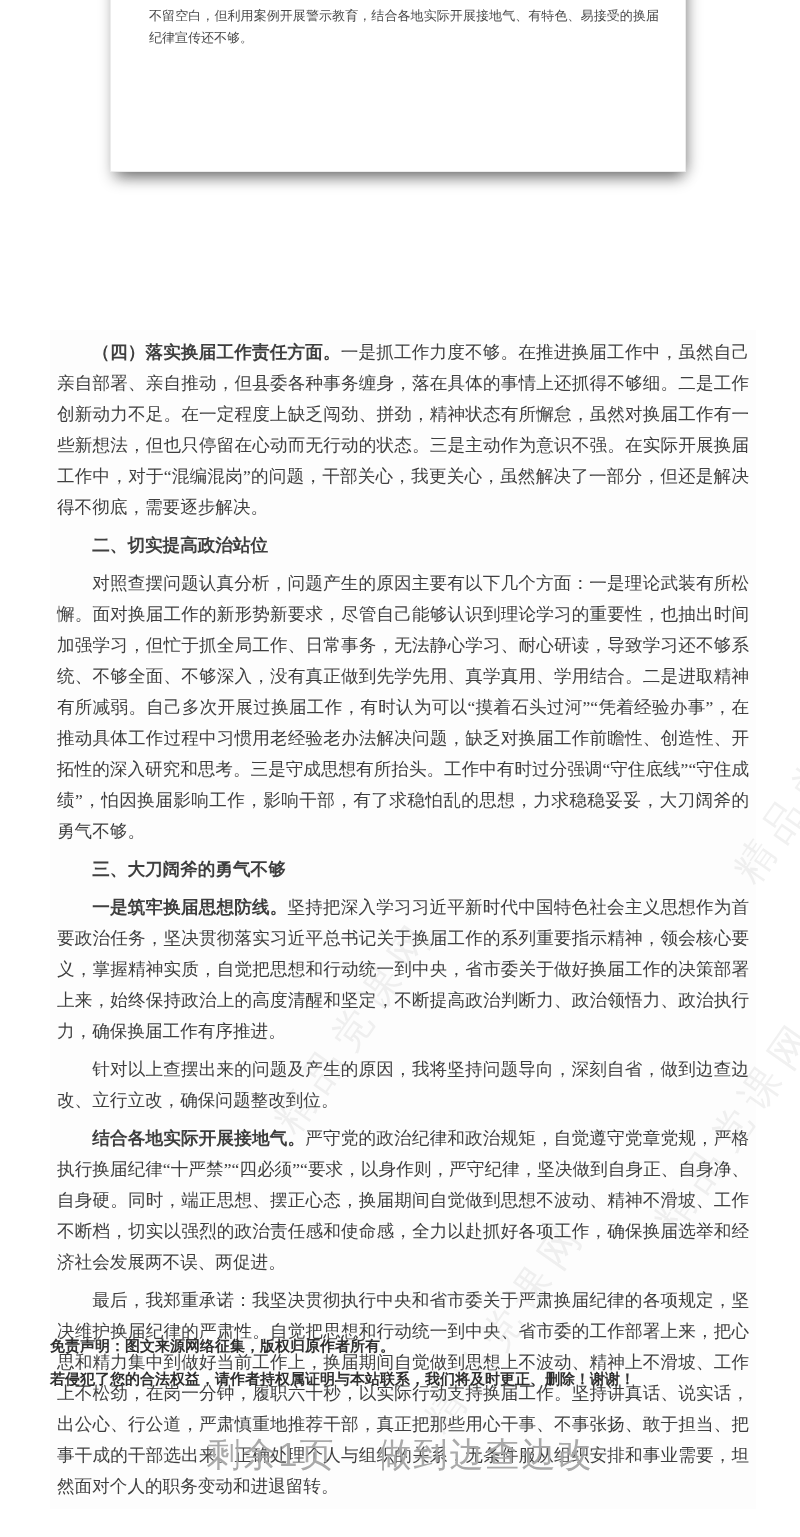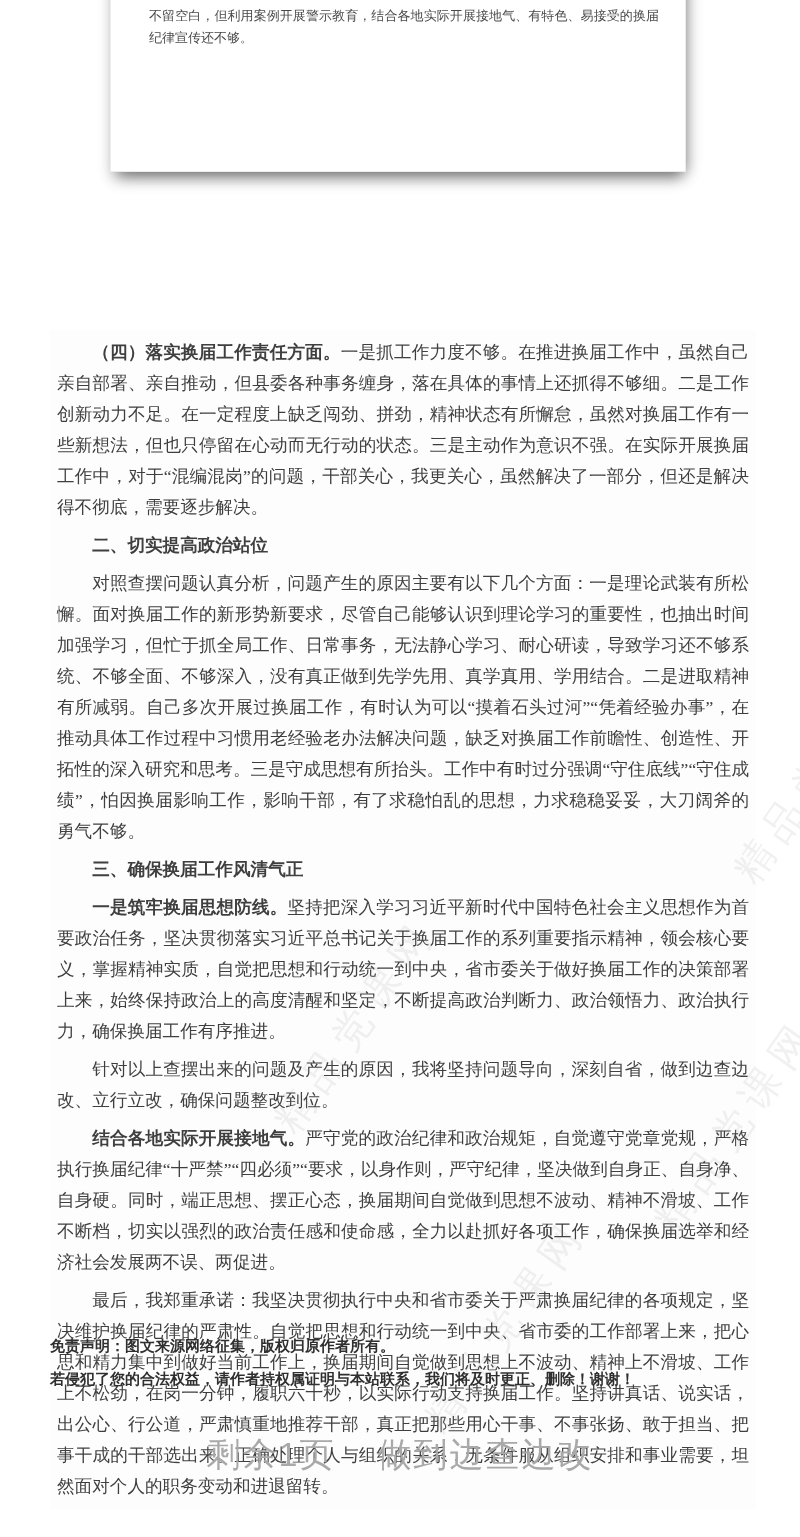--- a/index.html
+++ b/index.html
@@ -107,21 +107,21 @@
 
   <div class="doc-body">
     <span class="watermark wm1">精品党课网</span>
     <span class="watermark wm2">精品党课网</span>
     <span class="watermark wm3">精品党课网</span>
     <span class="watermark wm4">精品党课网</span>
 
   <p class="doc-para"><b>（四）落实换届工作责任方面。</b>一是抓工作力度不够。在推进换届工作中，虽然自己亲自部署、亲自推动，但县委各种事务缠身，落在具体的事情上还抓得不够细。二是工作创新动力不足。在一定程度上缺乏闯劲、拼劲，精神状态有所懈怠，虽然对换届工作有一些新想法，但也只停留在心动而无行动的状态。三是主动作为意识不强。在实际开展换届工作中，对于“混编混岗”的问题，干部关心，我更关心，虽然解决了一部分，但还是解决得不彻底，需要逐步解决。</p>
       <p class="doc-heading"><b>二、切实提高政治站位</b></p>
       <p class="doc-para">对照查摆问题认真分析，问题产生的原因主要有以下几个方面：一是理论武装有所松懈。面对换届工作的新形势新要求，尽管自己能够认识到理论学习的重要性，也抽出时间加强学习，但忙于抓全局工作、日常事务，无法静心学习、耐心研读，导致学习还不够系统、不够全面、不够深入，没有真正做到先学先用、真学真用、学用结合。二是进取精神有所减弱。自己多次开展过换届工作，有时认为可以“摸着石头过河”“凭着经验办事”，在推动具体工作过程中习惯用老经验老办法解决问题，缺乏对换届工作前瞻性、创造性、开拓性的深入研究和思考。三是守成思想有所抬头。工作中有时过分强调“守住底线”“守住成绩”，怕因换届影响工作，影响干部，有了求稳怕乱的思想，力求稳稳妥妥，大刀阔斧的勇气不够。</p>
-      <p class="doc-heading"><b>三、确保换届工作风清气正</b></p>
+      <p class="doc-heading"><b>三、大刀阔斧的勇气不够</b></p>
       <p class="doc-para"><b>一是筑牢换届思想防线。</b>坚持把深入学习习近平新时代中国特色社会主义思想作为首要政治任务，坚决贯彻落实习近平总书记关于换届工作的系列重要指示精神，领会核心要义，掌握精神实质，自觉把思想和行动统一到中央，省市委关于做好换届工作的决策部署上来，始终保持政治上的高度清醒和坚定，不断提高政治判断力、政治领悟力、政治执行力，确保换届工作有序推进。</p>
       <p class="doc-para">针对以上查摆出来的问题及产生的原因，我将坚持问题导向，深刻自省，做到边查边改、立行立改，确保问题整改到位。</p>
       <p class="doc-para"><b>结合各地实际开展接地气。</b>严守党的政治纪律和政治规矩，自觉遵守党章党规，严格执行换届纪律“十严禁”“四必须”“要求，以身作则，严守纪律，坚决做到自身正、自身净、自身硬。同时，端正思想、摆正心态，换届期间自觉做到思想不波动、精神不滑坡、工作不断档，切实以强烈的政治责任感和使命感，全力以赴抓好各项工作，确保换届选举和经济社会发展两不误、两促进。</p>
       <p class="doc-para">最后，我郑重承诺：我坚决贯彻执行中央和省市委关于严肃换届纪律的各项规定，坚决维护换届纪律的严肃性。自觉把思想和行动统一到中央、省市委的工作部署上来，把心思和精力集中到做好当前工作上，换届期间自觉做到思想上不波动、精神上不滑坡、工作上不松劲，在岗一分钟，履职六十秒，以实际行动支持换届工作。坚持讲真话、说实话，出公心、行公道，严肃慎重地推荐干部，真正把那些用心干事、不事张扬、敢于担当、把事干成的干部选出来。正确处理个人与组织的关系，无条件服从组织安排和事业需要，坦然面对个人的职务变动和进退留转。</p>
     </div>
 
   <div class="disclaimer">
     <div>免责声明：图文来源网络征集，版权归原作者所有。</div>
     <div>若侵犯了您的合法权益，请作者持权属证明与本站联系，我们将及时更正、删除！谢谢！</div>
   </div>

